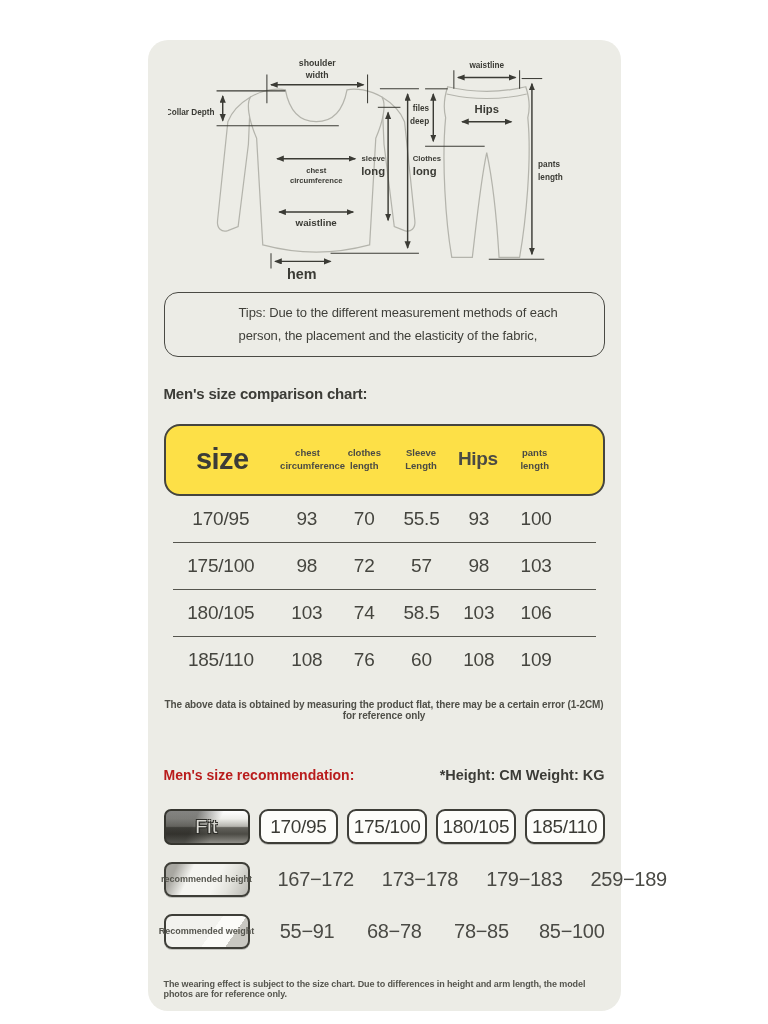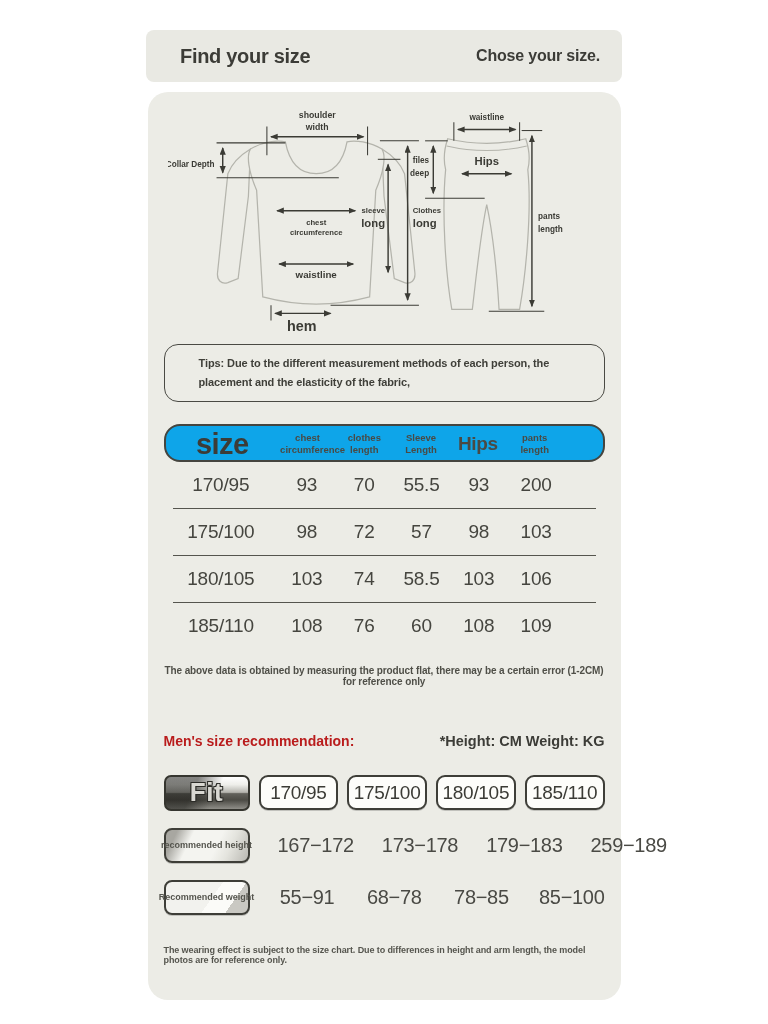--- a/index.html
+++ b/index.html
@@ -31,28 +31,28 @@
   .lbl { fill:#3b3b35; font-family:"Liberation Sans",sans-serif; }
   .w6 { font-weight:600; } .w7 { font-weight:700; }
   .f7 { font-size:7.5px; } .f8 { font-size:8px; } .f85 { font-size:8.5px; }
   .f9 { font-size:9.5px; } .f11 { font-size:11px; } .f13 { font-size:14px; }
 
   
   .tips-box {
     border:1.5px solid #4a4a44; border-radius:14px; padding:9px 14px 8px 34px;
     margin-top:8px; color:#3f3f39;
   }
-  .tips-box p { font-size:11px; font-weight:700; line-height:1.75; letter-spacing:-0.1px; }
+  .tips-box p { font-size:13px; font-weight:400; line-height:1.75; letter-spacing:-0.1px;margin-left:40px; }
 
   
   .section-heading { margin-top:28px; font-size:15px; font-weight:700; color:#3c3c37; letter-spacing:-0.2px; }
   .cols6 { display:grid; grid-template-columns:26% 13% 13% 13% 13% 13%; align-items:center; }
   .table-head {
-    margin-top:22px; height:38px; border:2px solid #45453f; border-radius:16px;
-    background:#0ea5e9;
+    margin-top:22px; height:72px; border:2px solid #45453f; border-radius:16px;
+    background:#fde047;
   }
   .th { text-align:center; font-size:9.5px; color:#4a4a44; line-height:1.3; font-weight:600; padding:0 1px; }
   .th-size { font-size:29px; font-weight:700; color:#3c3c37; letter-spacing:-0.5px; }
   .th-hips { font-size:19px; font-weight:700; letter-spacing:-0.3px; }
   .t-row { height:46px; }
   .td { text-align:center; font-size:19px; color:#45453f; letter-spacing:-0.2px; }
   .t-div { border-top:1.5px solid #55554e; margin:0 9px; }
   .table-note { margin-top:16px; text-align:center; font-size:10px; font-weight:700; color:#4f4f48; letter-spacing:-0.1px; }
 
   
@@ -63,21 +63,21 @@
   .rec-grid + .rec-grid { margin-top:17px;gap:28px; }
 
   .fit-btn {
     height:36px; border:2px solid #35352f; border-radius:7px; cursor:pointer;
     background:
       linear-gradient(115deg, rgba(30,30,26,0.55) 0 34%, rgba(30,30,26,0) 60%),
       linear-gradient(180deg, #ffffff 0%, #eeeeea 24%, #b5b4ae 48%, #63625c 52%, #4c4b45 72%, #8f8e88 100%);
     display:flex; align-items:center; justify-content:center;
   }
   .fit-btn span {
-    font-size:26px; font-weight:700; color:#d9d8d2; letter-spacing:0.5px;
+    font-size:19px; font-weight:400; color:#d9d8d2; letter-spacing:0.5px;
     text-shadow:-1px -1px 0 #2c2c28, 1px -1px 0 #2c2c28, -1px 1px 0 #2c2c28, 1px 1px 0 #2c2c28;
   }
   .size-btn {
     height:35px; border:2px solid #3e3e38; border-radius:9px; background:#fdfdfa;
     display:flex; align-items:center; justify-content:center; cursor:pointer;
     font-size:19px; color:#3b3b35; letter-spacing:-0.3px;
     box-shadow:0 1px 0 rgba(0,0,0,0.18);
   }
   .rec-label-btn {
     height:35px; border:2px solid #3e3e38; border-radius:8px; cursor:pointer;
@@ -91,24 +91,20 @@
   }
   .rec-val { text-align:center; font-size:20px; color:#4a4a45; letter-spacing:-0.3px; }
 
   .footer-note { margin-top:30px; font-size:9px; font-weight:700; color:#55554e; letter-spacing:-0.1px; }
 </style>
 </head>
 <body>
 
 <div class="page">
 
-  <div class="header-bar">
-    <div class="header-title">Find your size</div>
-    <div class="header-sub">Chose your size.</div>
-  </div>
 
   <div class="panel">
 
     <svg class="diagram" viewBox="0 0 420 220" width="432" height="226">
       <defs>
         <marker id="ah-e" markerWidth="9" markerHeight="8" refX="6.5" refY="3" orient="auto" markerUnits="userSpaceOnUse">
           <path d="M0,0 L7.5,3 L0,6 Z" fill="#3b3b35"></path>
         </marker>
         <marker id="ah-s" markerWidth="9" markerHeight="8" refX="6.5" refY="3" orient="auto-start-reverse" markerUnits="userSpaceOnUse">
           <path d="M0,0 L7.5,3 L0,6 Z" fill="#3b3b35"></path>
@@ -179,38 +175,39 @@
       <line class="tick" x1="312" y1="196" x2="366" y2="196"></line>
       <line class="arr" x1="354" y1="25" x2="354" y2="191"></line>
       <text class="lbl f8 w6" x="360" y="106">pants</text>
       <text class="lbl f8 w6" x="360" y="119">length</text>
     </svg>
 
     <div class="tips-box">
       <p>Tips: Due to the different measurement methods of each person, the placement and the elasticity of the fabric,</p>
     </div>
 
+    <div class="section-heading">Men's size comparison chart:</div>
 
     <div class="table-head cols6">
       <div class="th th-size">size</div>
       <div class="th">chest circumference</div>
       <div class="th">clothes length</div>
       <div class="th">Sleeve Length</div>
       <div class="th th-hips">Hips</div>
       <div class="th">pants length</div>
     </div>
 
     <div>
       <div class="t-row cols6">
         <div class="td">170/95</div>
         <div class="td">93</div>
         <div class="td">70</div>
         <div class="td">55.5</div>
         <div class="td">93</div>
-        <div class="td">200</div>
+        <div class="td">100</div>
       </div>
       <div class="t-div"></div>
       <div class="t-row cols6">
         <div class="td">175/100</div>
         <div class="td">98</div>
         <div class="td">72</div>
         <div class="td">57</div>
         <div class="td">98</div>
         <div class="td">103</div>
       </div>

